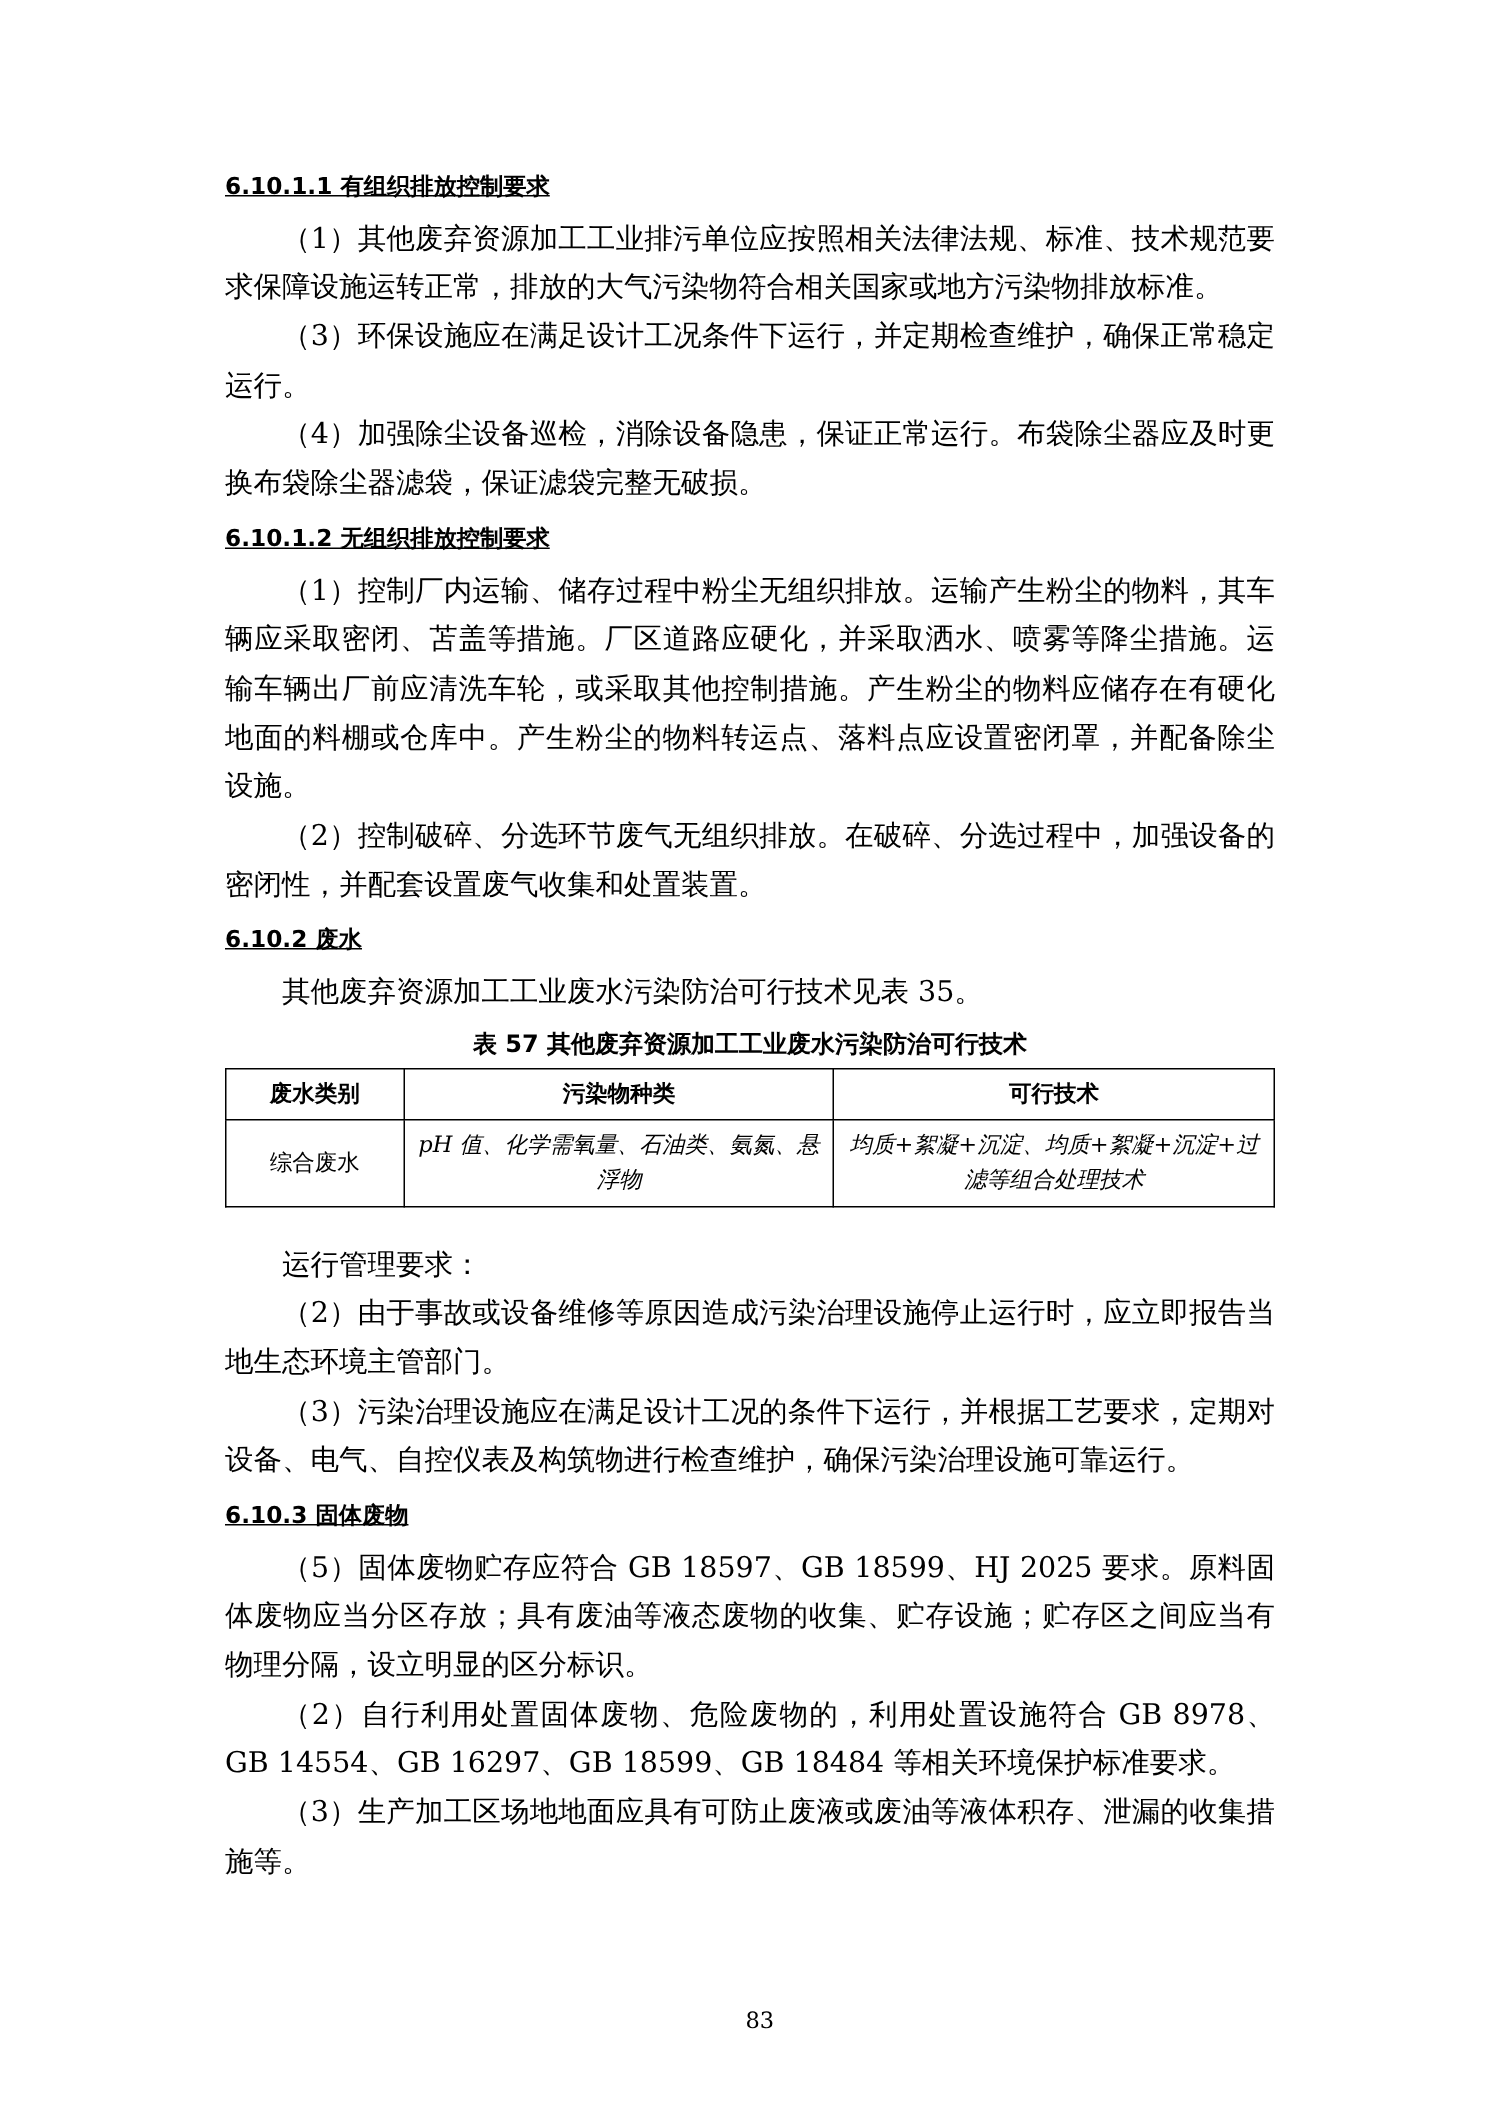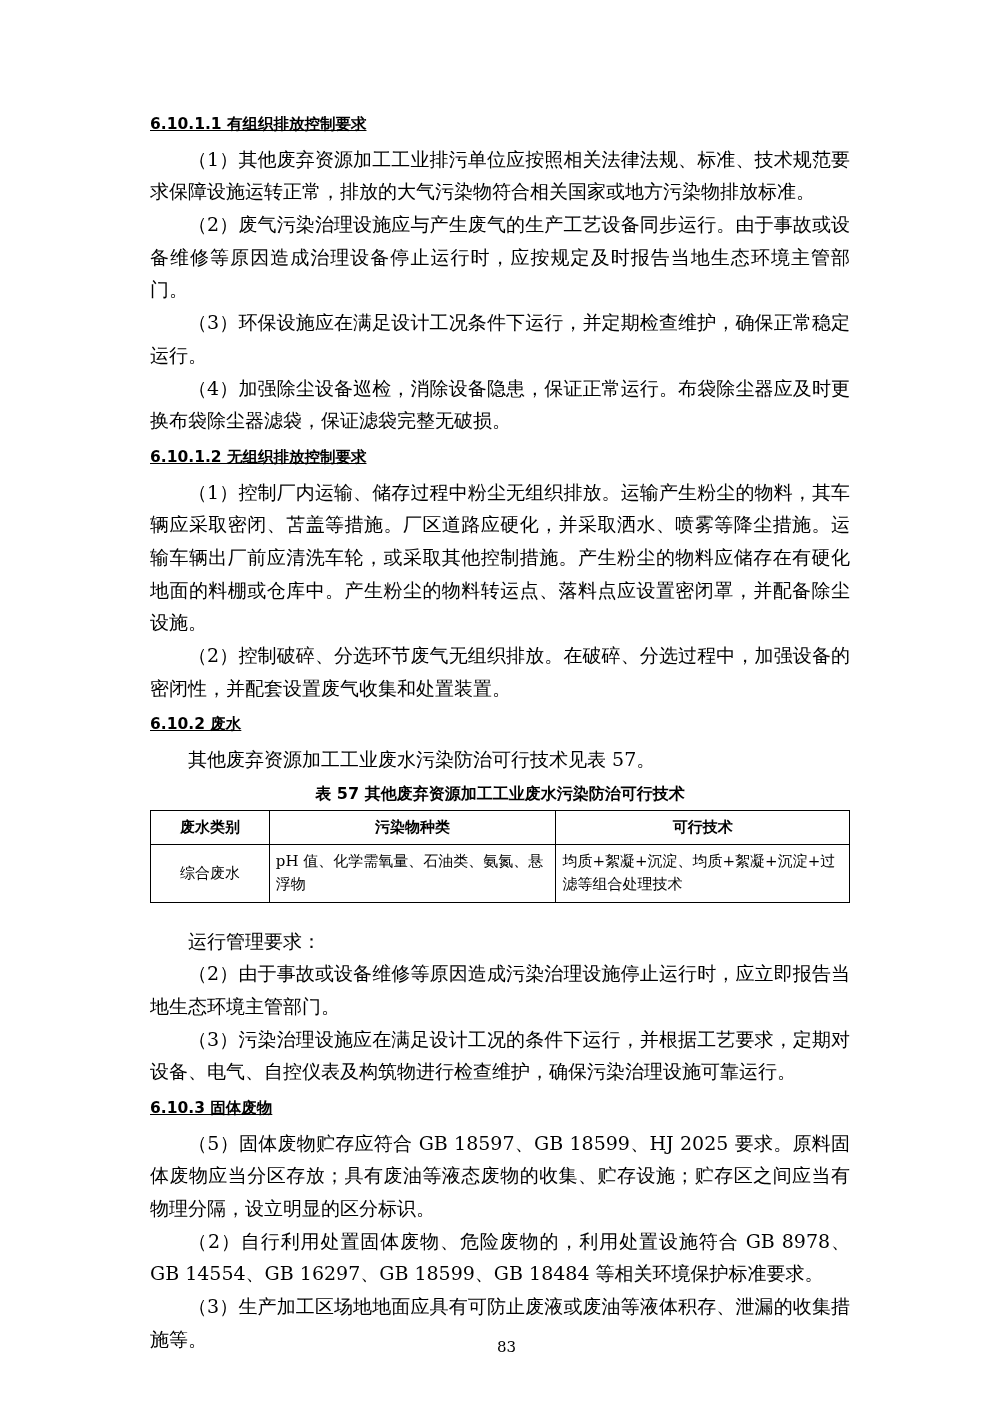--- a/index.html
+++ b/index.html
@@ -72,21 +72,22 @@
   table.doc-table th {
     text-align: center;
     font-weight: bold;
     font-family: "DejaVu Sans", "Liberation Sans", serif;
   }
   table.doc-table td.cat {
     text-align: center;
     font-size: 15px;
   }
   table.doc-table td.txt {
-    text-align: left;
+    text-align: center;
+    font-style: italic;
   }
   .col1 { width: 17%; }
   .col2 { width: 41%; }
   .col3 { width: 42%; }
   .after-table {
     height: 22px;
   }
   .pagenum {
     position: absolute;
     left: 0;
@@ -99,34 +100,33 @@
   }
 </style>
 </head>
 <body>
 
 <div class="page">
   <div class="content">
 
     <h3 class="heading">6.10.1.1 有组织排放控制要求</h3>
     <p class="para">（1）其他废弃资源加工工业排污单位应按照相关法律法规、标准、技术规范要求保障设施运转正常，排放的大气污染物符合相关国家或地方污染物排放标准。</p>
-    <p class="para">（2）废气污染治理设施应与产生废气的生产工艺设备同步运行。由于事故或设备维修等原因造成治理设备停止运行时，应按规定及时报告当地生态环境主管部门。</p>
     <p class="para">（3）环保设施应在满足设计工况条件下运行，并定期检查维护，确保正常稳定运行。</p>
     <p class="para">（4）加强除尘设备巡检，消除设备隐患，保证正常运行。布袋除尘器应及时更换布袋除尘器滤袋，保证滤袋完整无破损。</p>
 
     <div class="blockgap"></div>
 
     <h3 class="heading">6.10.1.2 无组织排放控制要求</h3>
     <p class="para">（1）控制厂内运输、储存过程中粉尘无组织排放。运输产生粉尘的物料，其车辆应采取密闭、苫盖等措施。厂区道路应硬化，并采取洒水、喷雾等降尘措施。运输车辆出厂前应清洗车轮，或采取其他控制措施。产生粉尘的物料应储存在有硬化地面的料棚或仓库中。产生粉尘的物料转运点、落料点应设置密闭罩，并配备除尘设施。</p>
     <p class="para">（2）控制破碎、分选环节废气无组织排放。在破碎、分选过程中，加强设备的密闭性，并配套设置废气收集和处置装置。</p>
 
     <div class="blockgap"></div>
 
     <h3 class="heading">6.10.2 废水</h3>
-    <p class="para">其他废弃资源加工工业废水污染防治可行技术见表 57。</p>
+    <p class="para">其他废弃资源加工工业废水污染防治可行技术见表 35。</p>
 
     <div class="table-title">表 57  其他废弃资源加工工业废水污染防治可行技术</div>
 
     <table class="doc-table">
       <colgroup>
         <col class="col1">
         <col class="col2">
         <col class="col3">
       </colgroup>
       <thead>

